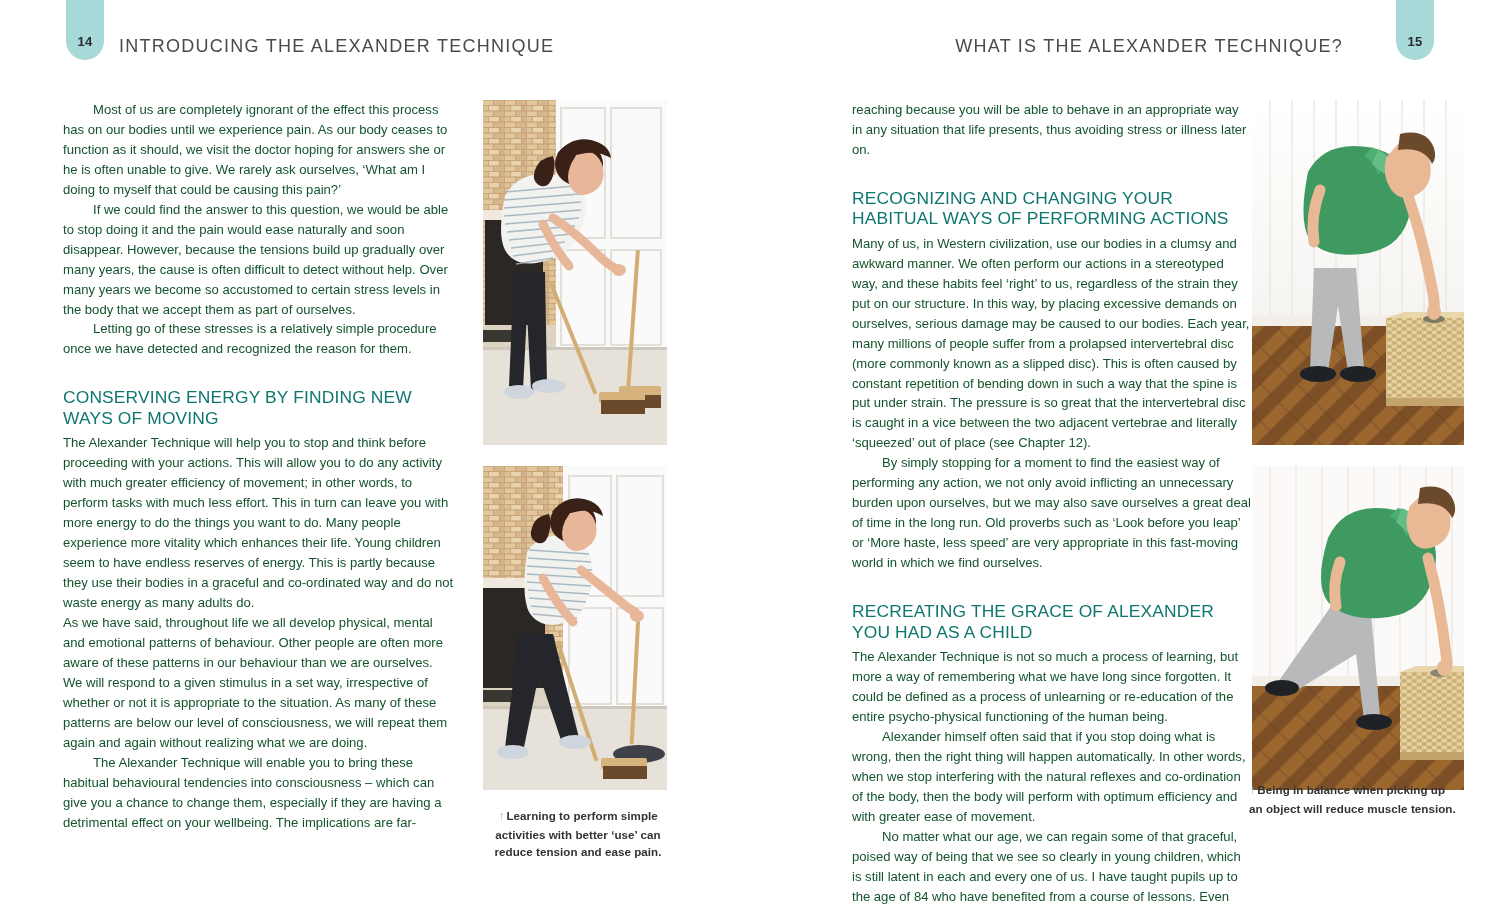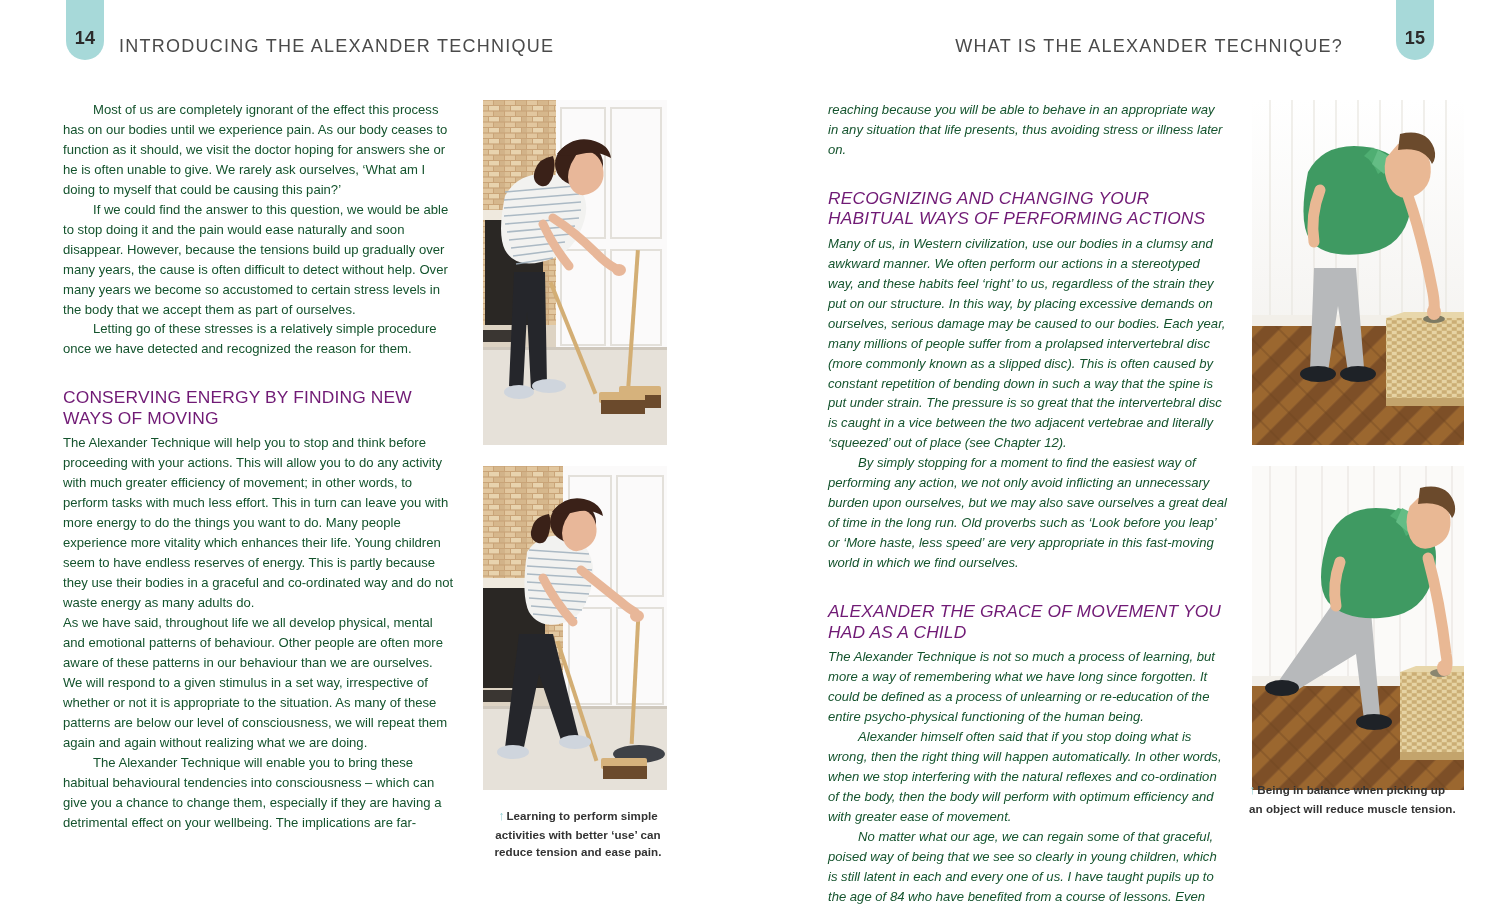--- a/index.html
+++ b/index.html
@@ -26,21 +26,21 @@
     width: 38px;
     height: 82px;
     background: #a7d9d9;
     border-radius: 0 0 19px 19px;
     display: flex;
     align-items: flex-end;
     justify-content: center;
     padding-bottom: 11px;
   }
   .folio-tab span {
-    font-size: 18px;
+    font-size: 13px;
     font-weight: bold;
     color: #2b2b2b;
     letter-spacing: .3px;
   }
   .folio-tab.left  { left: 66px; }
   .folio-tab.right { left: 1396px; }
 
   .runhead {
     position: absolute;
     top: 36px;
@@ -51,35 +51,35 @@
   }
   .runhead.left  { left: 119px; }
   .runhead.right { right: 157px; text-align: right; }
 
   
   .col {
     position: absolute;
     top: 100px;
   }
   .col.text-left  { left: 63px;  width: 392px; }
-  .col.text-right { left: 828px; width: 399px; font-style: italic; }
+  .col.text-right { left: 852px; width: 399px; }
 
   p.body {
     font-size: 13.1px;
     line-height: 19.95px;
     color: #14532d;
     text-align: left;
   }
   p.body.indent { text-indent: 30px; }
 
   h2.section {
     font-size: 17.4px;
     font-weight: normal;
     line-height: 20.5px;
-    color: #701a75;
+    color: #0f766e;
     letter-spacing: .15px;
     margin-top: 28px;
     margin-bottom: 5px;
   }
 
   
   .photo {
     position: absolute;
     overflow: hidden;
     background: #efece8;
@@ -270,21 +270,21 @@
     <span class="arrow">↑</span><span>Learning to perform simple activities with better ‘use’ can reduce tension and ease pain.</span>
   </div>
 
   <div class="col text-right">
     <p class="body">reaching because you will be able to behave in an appropriate way in any situation that life presents, thus avoiding stress or illness later on.</p>
 
     <h2 class="section">RECOGNIZING AND CHANGING YOUR HABITUAL WAYS OF PERFORMING ACTIONS</h2>
     <p class="body">Many of us, in Western civilization, use our bodies in a clumsy and awkward manner. We often perform our actions in a stereotyped way, and these habits feel ‘right’ to us, regardless of the strain they put on our structure. In this way, by placing excessive demands on ourselves, serious damage may be caused to our bodies. Each year, many millions of people suffer from a prolapsed intervertebral disc (more commonly known as a slipped disc). This is often caused by constant repetition of bending down in such a way that the spine is put under strain. The pressure is so great that the intervertebral disc is caught in a vice between the two adjacent vertebrae and literally ‘squeezed’ out of place (see Chapter 12).</p>
     <p class="body indent">By simply stopping for a moment to find the easiest way of performing any action, we not only avoid inflicting an unnecessary burden upon ourselves, but we may also save ourselves a great deal of time in the long run. Old proverbs such as ‘Look before you leap’ or ‘More haste, less speed’ are very appropriate in this fast-moving world in which we find ourselves.</p>
 
-    <h2 class="section">ALEXANDER THE GRACE OF MOVEMENT YOU HAD AS A CHILD</h2>
+    <h2 class="section">RECREATING THE GRACE OF ALEXANDER YOU HAD AS A CHILD</h2>
     <p class="body">The Alexander Technique is not so much a process of learning, but more a way of remembering what we have long since forgotten. It could be defined as a process of unlearning or re-education of the entire psycho-physical functioning of the human being.</p>
     <p class="body indent">Alexander himself often said that if you stop doing what is wrong, then the right thing will happen automatically. In other words, when we stop interfering with the natural reflexes and co-ordination of the body, then the body will perform with optimum efficiency and with greater ease of movement.</p>
     <p class="body indent">No matter what our age, we can regain some of that graceful, poised way of being that we see so clearly in young children, which is still latent in each and every one of us. I have taught pupils up to the age of 84 who have benefited from a course of lessons. Even</p>
   </div>
 
   <div class="photo photo-r1">
     <svg viewBox="0 0 212 345" preserveAspectRatio="xMidYMid slice">
       <defs>
         <linearGradient id="curtain" x1="0" y1="0" x2="0" y2="1">
           <stop offset="0" stop-color="#ffffff"></stop>

